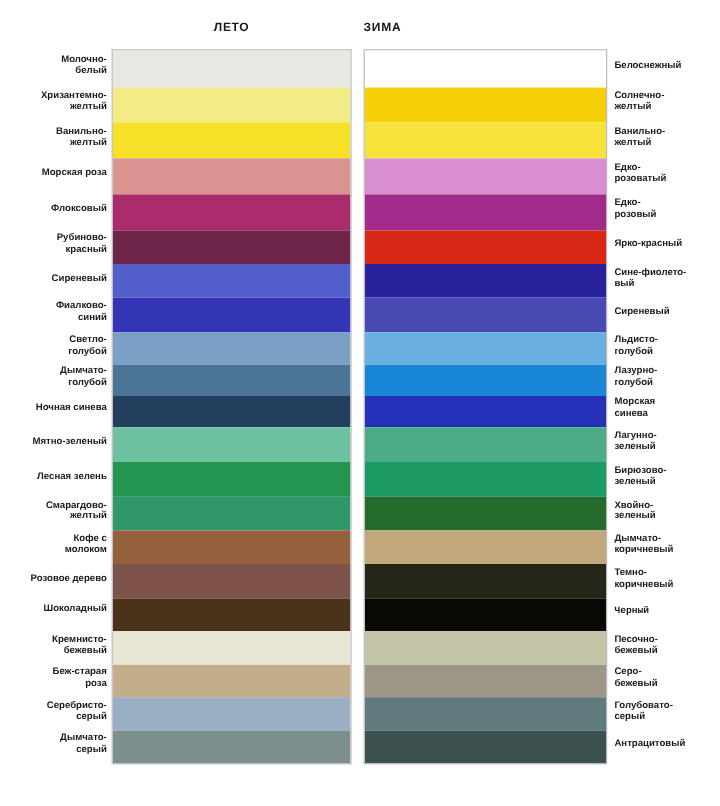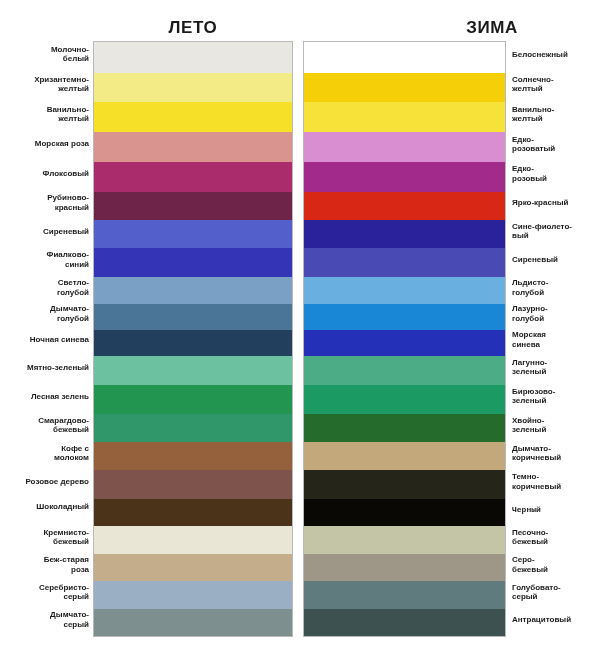--- a/index.html
+++ b/index.html
@@ -20,28 +20,28 @@
   
   .header-row {
     position: absolute;
     top: 18px;
     left: 0;
     width: 600px;
     height: 18px;
   }
   .season-title {
     position: absolute;
-    font-size: 17px;
+    font-size: 10px;
     font-weight: bold;
     letter-spacing: 0.6px;
     color: #1a1a1a;
     white-space: nowrap;
   }
   #title-summer { left: 93px; width: 200px; text-align: center; }
-  #title-winter { left: 315px; width: 203px; text-align: right; }
+  #title-winter { left: 303px; width: 203px; text-align: left; }
 
   
   .palette {
     position: absolute;
     top: 41px;
     width: 200px;
     height: 596px;
     box-sizing: border-box;
     border: 1px solid #b9b9b9;
     overflow: hidden;
@@ -104,21 +104,21 @@
     <div class="label" style="top: 209.48px;">Фиалково-
 синий</div>
     <div class="label" style="top: 237.056px;">Светло-
 голубой</div>
     <div class="label" style="top: 263.141px;">Дымчато-
 голубой</div>
     <div class="label" style="top: 293.976px;">Ночная синева</div>
     <div class="label" style="top: 321.552px;">Мятно-зеленый</div>
     <div class="label" style="top: 350.619px;">Лесная зелень</div>
     <div class="label" style="top: 374.563px;">Смарагдово-
-бежевый</div>
+желтый</div>
     <div class="label" style="top: 402.884px;">Кофе с
 молоком</div>
     <div class="label" style="top: 435.955px;">Розовое дерево</div>
     <div class="label" style="top: 461px;">Шоколадный</div>
     <div class="label" style="top: 486.73px;">Кремнисто-
 бежевый</div>
     <div class="label" style="top: 514.306px;">Беж-старая
 роза</div>
     <div class="label" style="top: 541.881px;">Серебристо-
 серый</div>

